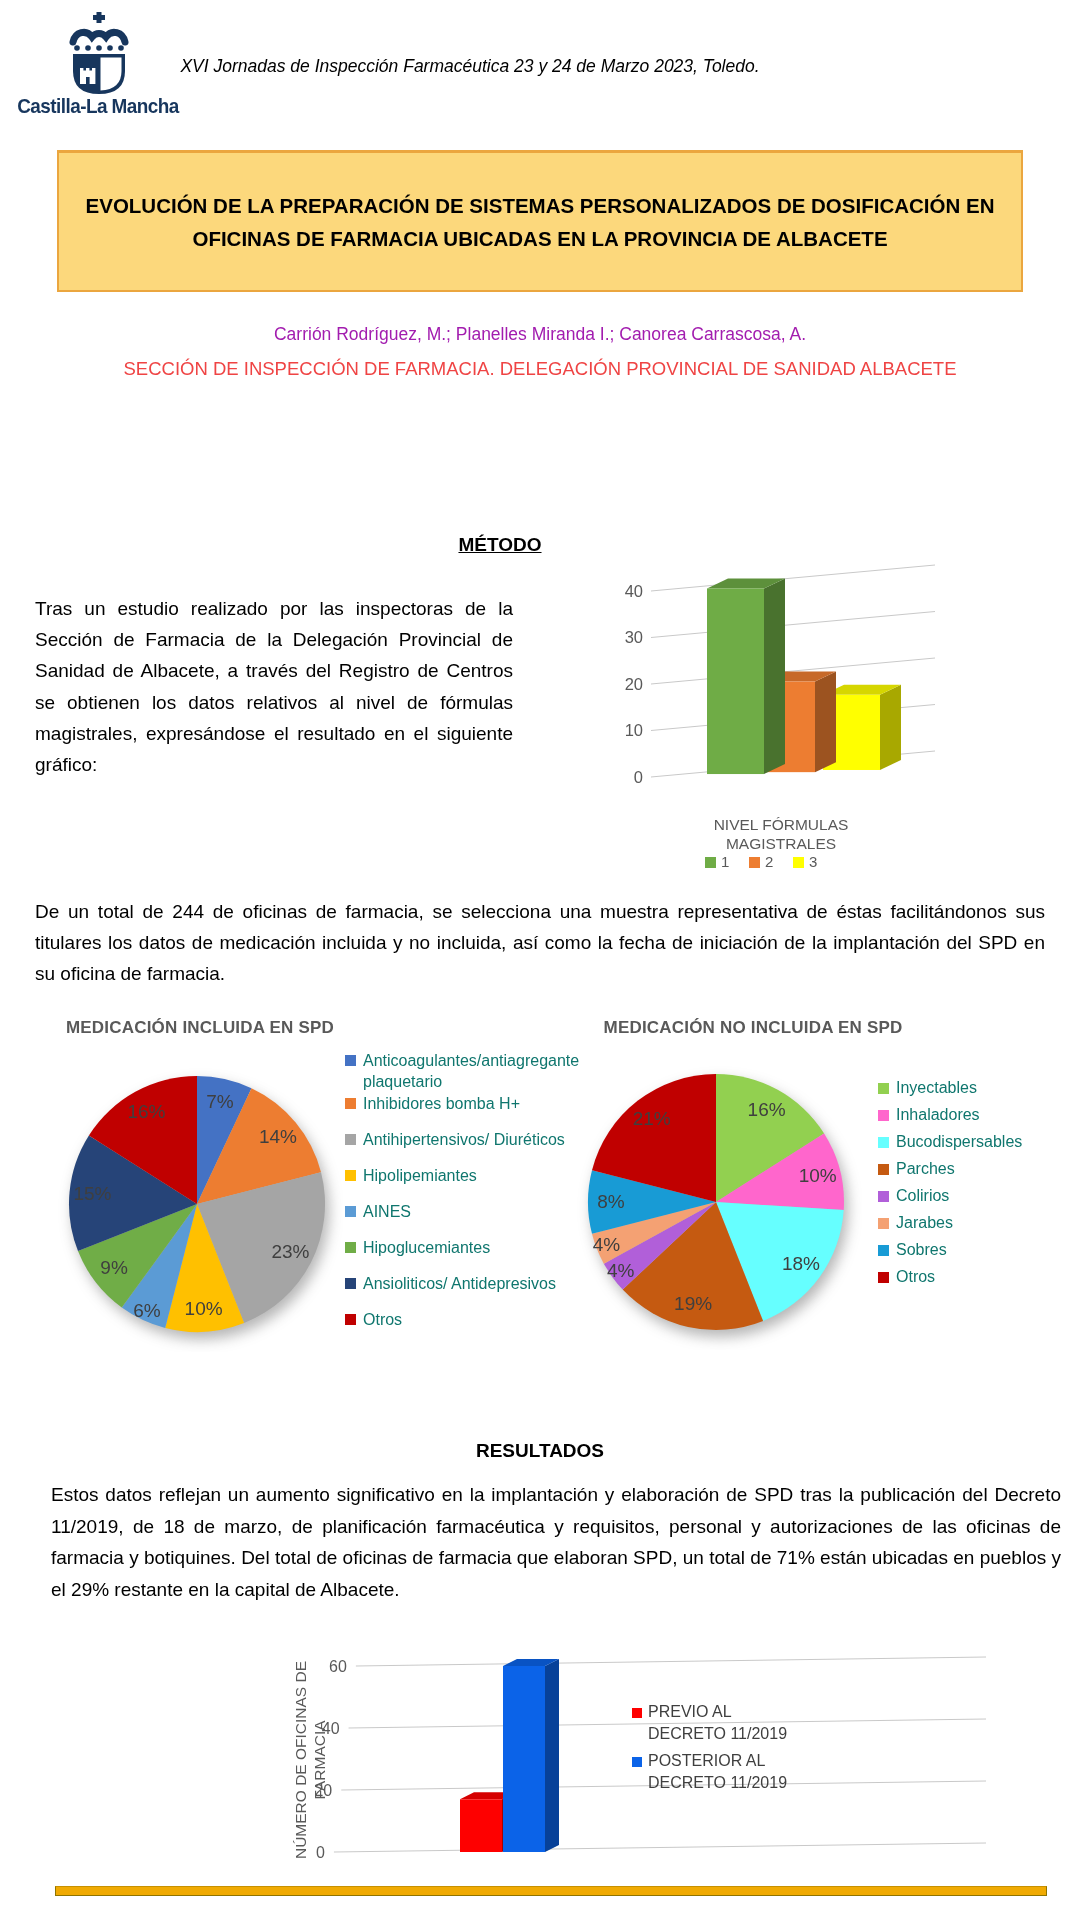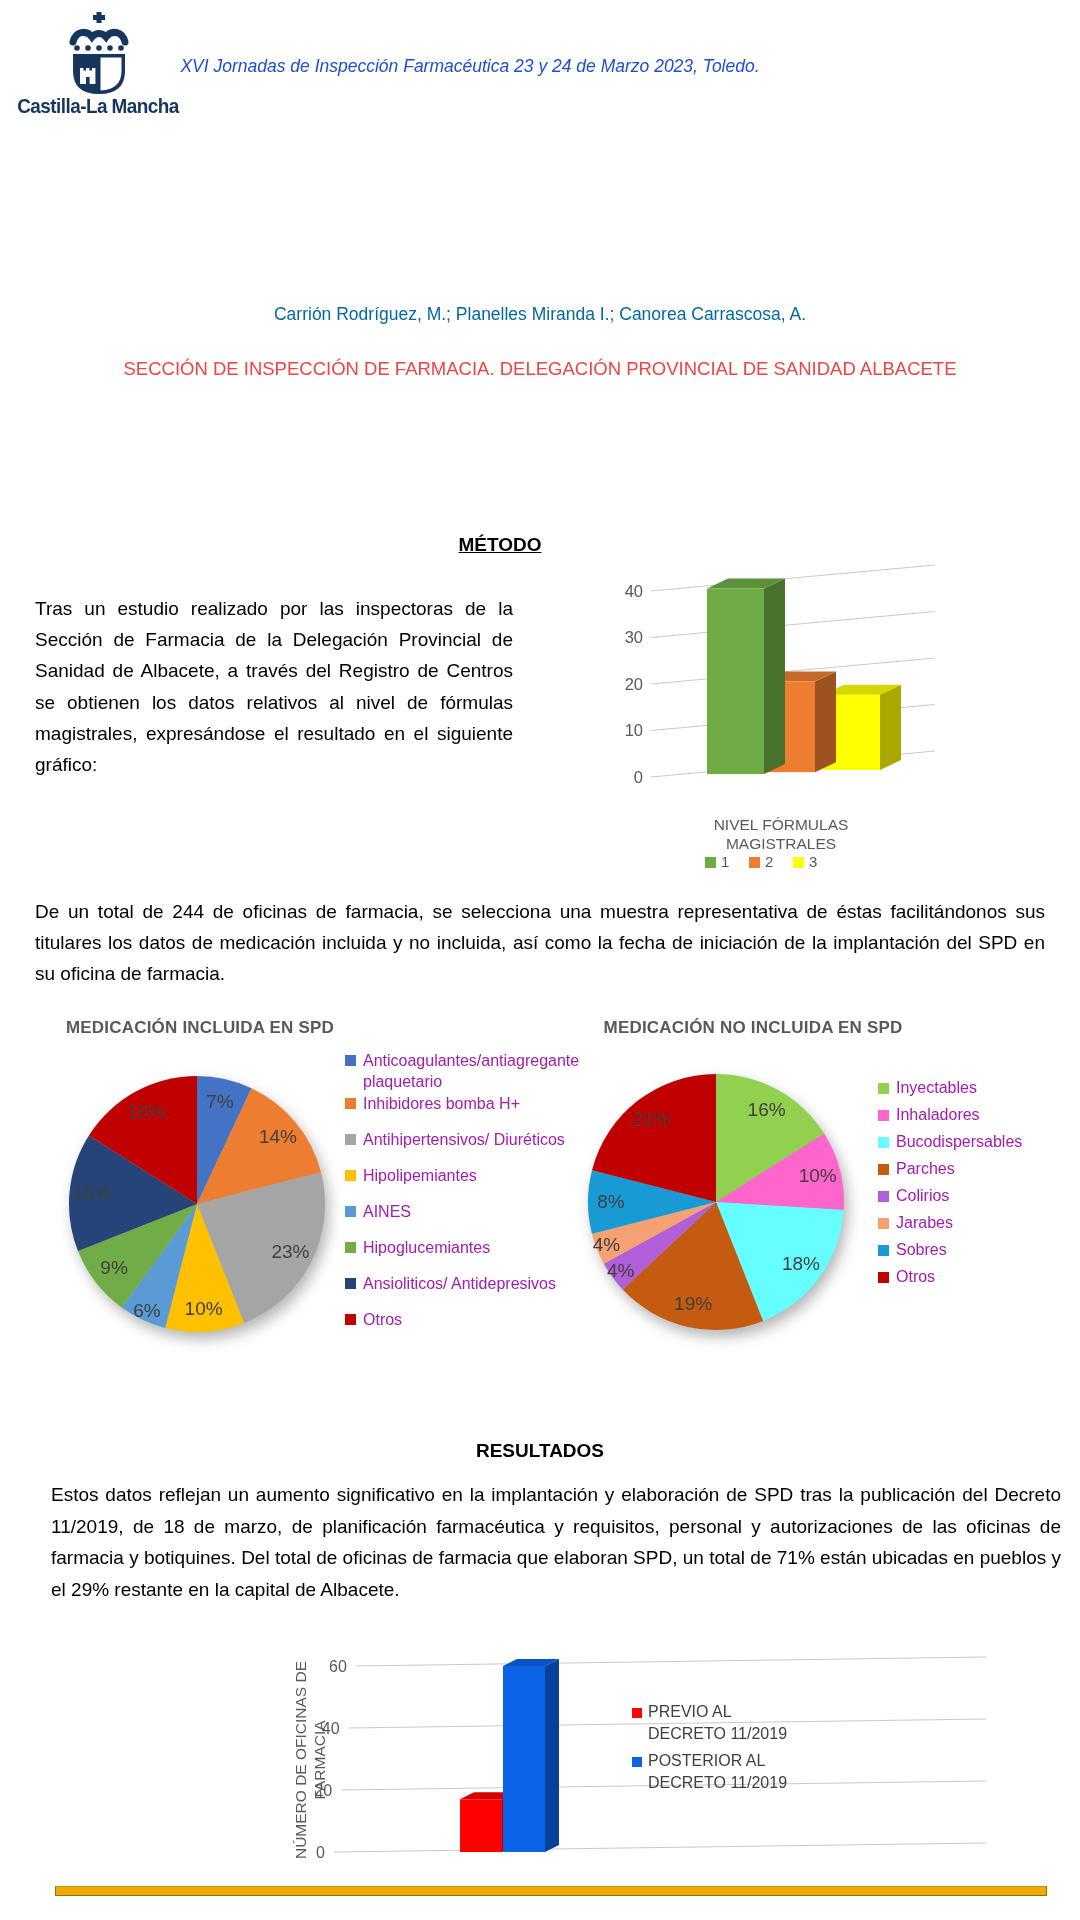--- a/index.html
+++ b/index.html
@@ -1,40 +1,40 @@
 <!DOCTYPE html>
 <html><head>
 <meta charset="utf-8">
 <style>
   html,body{margin:0;padding:0;background:#ffffff;}
   .page{position:relative;width:1080px;height:1920px;background:#fff;overflow:hidden;
         font-family:"Liberation Sans","DejaVu Sans",sans-serif;color:#000;}
   .abs{position:absolute;}
-  .event-note{left:150px;top:56px;width:640px;text-align:center;color:#1d4ed8;
+  .event-note{left:150px;top:56px;width:640px;text-align:center;color:#000000;
               font-style:italic;font-size:17.5px;}
   .brand{left:2px;top:94px;width:192px;text-align:center;color:#17365D;font-weight:bold;
          font-size:21px;letter-spacing:-0.6px;transform:scaleX(.9);transform-origin:50% 50%;}
   .title-box{left:57px;top:150px;width:966px;height:142px;background:#FCD87C;
              border:2px solid #EBA63F;border-top-width:3px;box-sizing:border-box;
              display:flex;align-items:center;justify-content:center;}
   .title-box .t{font-size:20.5px;font-weight:bold;text-align:center;line-height:33px;width:920px;}
-  .authors{left:40px;top:304px;width:1000px;text-align:center;color:#0369a1;font-size:17.5px;}
+  .authors{left:40px;top:324px;width:1000px;text-align:center;color:#a21caf;font-size:17.5px;}
   .affil{left:40px;top:358px;width:1000px;text-align:center;color:#ef4444;font-size:18.5px;}
   .objective{left:40px;top:406px;width:1000px;text-align:center;font-size:19px;line-height:31px;}
   .h-section{font-weight:bold;font-size:19px;text-align:center;}
   .method-head{left:0;top:534px;width:1000px;text-decoration:underline;}
   .results-head{left:40px;top:1440px;width:1000px;text-align:center;}
   .method-text{left:35px;top:569px;width:478px;font-size:19px;line-height:31.2px;text-align:justify;margin-top:24px;}
   .sample-text{left:35px;top:896px;width:1010px;font-size:19px;line-height:31px;text-align:justify;}
   .results-text{left:35px;top:1479px;width:1010px;font-size:19px;line-height:31.5px;text-align:justify;margin-left:16px;}
   .pie-title{font-weight:bold;font-size:17px;color:#595959;text-align:center;letter-spacing:.2px;}
   .legend{display:flex;flex-direction:column;}
   .lg-item{display:flex;align-items:flex-start;}
   .lg-sw{width:11px;height:11px;margin:5px 7px 0 0;flex:none;}
-  .lg-tx{font-size:16px;color:#a21caf;}
+  .lg-tx{font-size:16px;color:#0f766e;}
   .legend1{left:345px;top:1050px;width:252px;}
   .legend1 .lg-item{margin-bottom:15px;}
   .legend1 .lg-item:first-child{margin-bottom:1px;}
   .legend1 .lg-tx{line-height:21px;}
   .legend2{left:878px;top:1078px;width:200px;}
   .legend2 .lg-item{margin-bottom:7px;}
   .legend2 .lg-tx{line-height:20px;}
   .gold-bar{left:55px;top:1886px;width:990px;height:8px;background:#F0AA02;
             border:1px solid #8F7400;border-top-color:#C79000;}
   svg text{font-family:"Liberation Sans","DejaVu Sans",sans-serif;}
@@ -56,20 +56,23 @@
     </g>
     <path d="M13,30 a11,13 0 0 1 19,-5 a10,12 0 0 1 14,0 a11,13 0 0 1 19,5" fill="none" stroke="#17365D" stroke-width="7" stroke-linecap="round"></path>
     <path d="M13,42 H65 V59 Q65,82 39,82 Q13,82 13,59 Z" fill="#17365D"></path>
     <path d="M40.5,45.5 H61.5 V59 Q61.5,77.5 40.5,78.5 Z" fill="#ffffff"></path>
     <path d="M20,56 h3.4 v2.6 h2.6 v-2.6 h3.4 v2.6 h2.6 v-2.6 h3.4 v16 h-15.4 z" fill="#ffffff"></path>
     <rect x="26" y="65" width="3.6" height="7" fill="#17365D"></rect>
   </svg>
   <div class="abs brand">Castilla-La Mancha</div>
   <div class="abs event-note">XVI Jornadas de Inspección Farmacéutica 23 y 24 de Marzo 2023, Toledo.</div>
 
+  <div class="abs title-box">
+    <div class="t">EVOLUCIÓN DE LA PREPARACIÓN DE SISTEMAS PERSONALIZADOS DE DOSIFICACIÓN EN OFICINAS DE FARMACIA UBICADAS EN LA PROVINCIA DE ALBACETE</div>
+  </div>
 
   <div class="abs authors">Carrión Rodríguez, M.; Planelles Miranda I.; Canorea Carrascosa, A.</div>
   <div class="abs affil">SECCIÓN DE INSPECCIÓN DE FARMACIA. DELEGACIÓN PROVINCIAL DE SANIDAD ALBACETE</div>
 
   <div class="abs h-section method-head">MÉTODO</div>
   <div class="abs method-text">Tras un estudio realizado por las inspectoras de la Sección de Farmacia de la Delegación Provincial de Sanidad de Albacete, a través del Registro de Centros se obtienen los datos relativos al nivel de fórmulas magistrales, expresándose el resultado en el siguiente gráfico:</div>
 
   <svg id="chart1" class="abs" style="left:585px;top:558px" width="368" height="320" viewBox="0 0 368 320">
       <line x1="66" y1="172.5" x2="350" y2="146.5" stroke="#C9C9C9" stroke-width="1"></line>
       <line x1="66" y1="126" x2="350" y2="100" stroke="#C9C9C9" stroke-width="1"></line>

